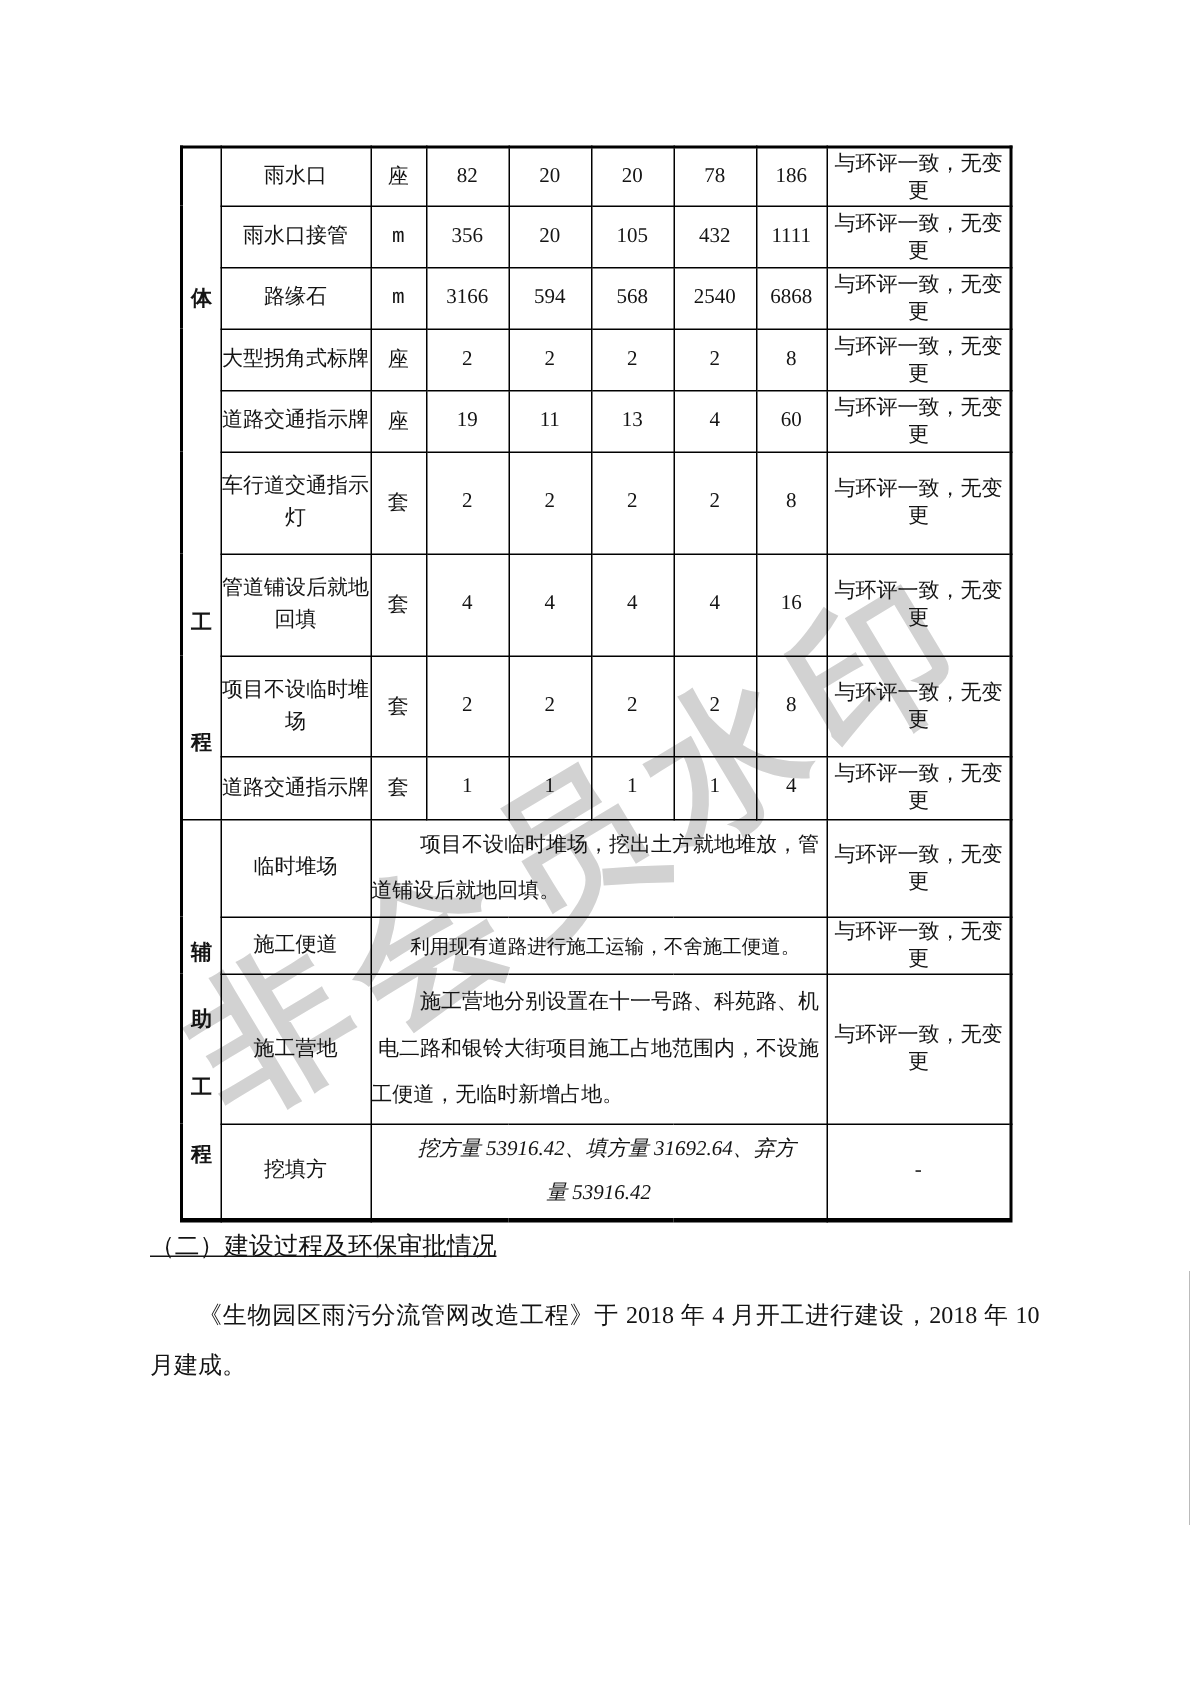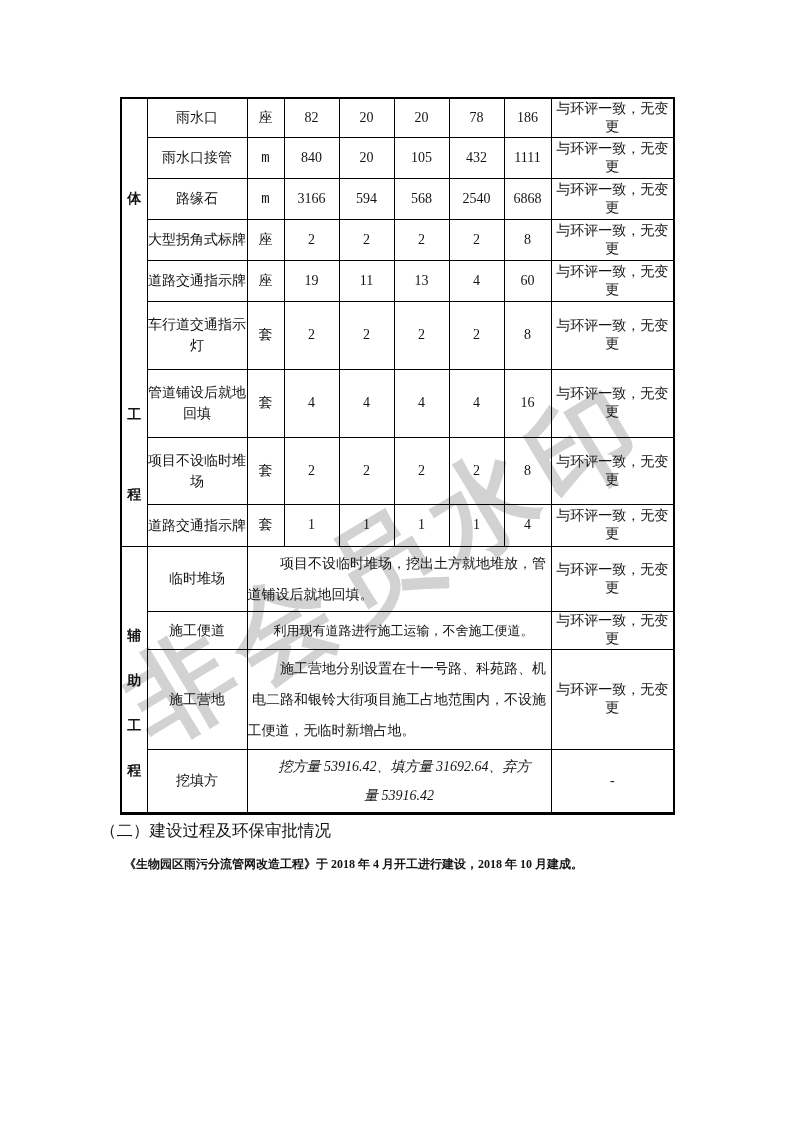--- a/index.html
+++ b/index.html
@@ -79,28 +79,28 @@
   .section {
     position:absolute;
     left:100px; top:814px;
     width:593px;
     z-index:1;
   }
   .section h3 {
     font-size:16.5px;
     font-weight:normal;
     line-height:26px;
-    margin:4px 0 4px 0;
+    margin:4px 0 18px 0;
+    text-decoration:underline;
   }
   .section p {
-    font-size:12px;
+    font-size:16px;
     line-height:32.5px;
     text-align:justify;
     text-indent:2em;
-    font-weight:bold;
   }
 </style>
 </head>
 <body>
 
 <div class="page">
 
   <div class="watermark">
     <span>非会员水印</span>
   </div>
@@ -131,21 +131,21 @@
         <td class="num">82</td>
         <td class="num">20</td>
         <td class="num">20</td>
         <td class="num">78</td>
         <td class="num">186</td>
         <td class="remark"><span>与环评一致，无变更</span></td>
       </tr>
       <tr class="h41">
         <td class="name">雨水口接管</td>
         <td class="unit">m</td>
-        <td class="num">840</td>
+        <td class="num">356</td>
         <td class="num">20</td>
         <td class="num">105</td>
         <td class="num">432</td>
         <td class="num">1111</td>
         <td class="remark"><span>与环评一致，无变更</span></td>
       </tr>
       <tr class="h41">
         <td class="name">路缘石</td>
         <td class="unit">m</td>
         <td class="num">3166</td>

